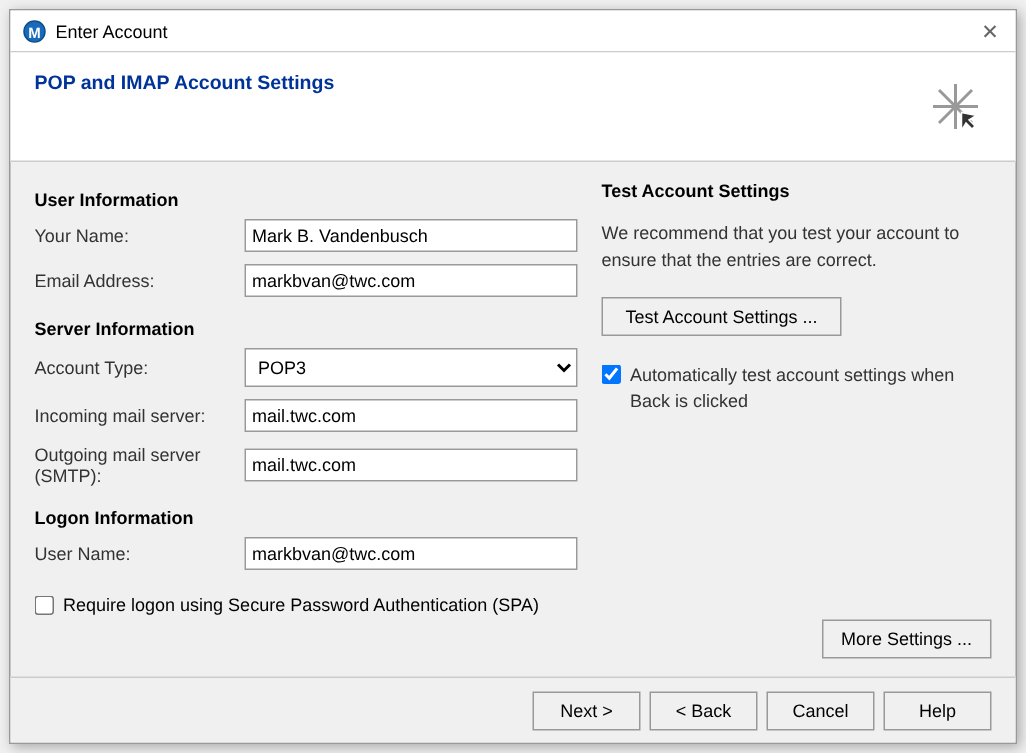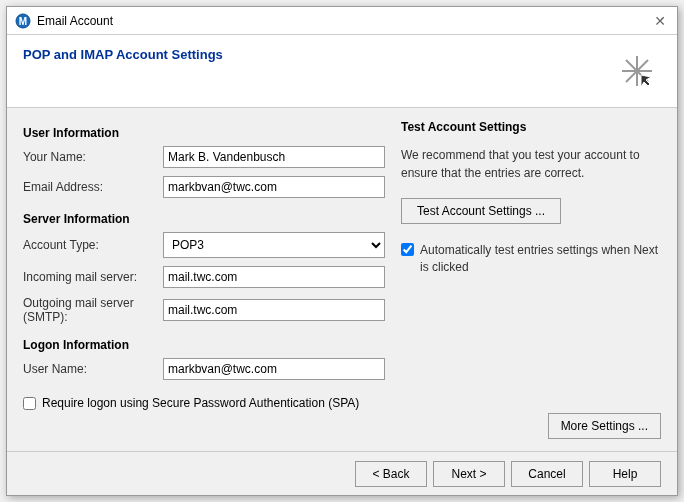--- a/index.html
+++ b/index.html
@@ -283,21 +283,21 @@
 <body>
 
 <div class="dialog">
 
   <div class="title-bar">
     <div class="title-bar-left">
       <svg class="title-icon" viewBox="0 0 16 16">
         <circle cx="8" cy="8" r="7" fill="#1a6abc" stroke="#0d4f8c" stroke-width="1"></circle>
         <text x="8" y="12" text-anchor="middle" fill="white" font-size="10" font-weight="bold">M</text>
       </svg>
-      <span class="title-text">Email Account</span>
+      <span class="title-text">Enter Account</span>
     </div>
     <button class="close-btn">✕</button>
   </div>
 
   <div class="header-section">
     <div class="header-text">
       <h2>POP and IMAP Account Settings</h2>
     </div>
     <div class="header-icon cursor-icon">
       <svg class="cursor-svg" viewBox="0 0 40 40">
@@ -363,28 +363,28 @@
     </div>
 
     <div class="right-panel">
       <div class="right-panel-title">Test Account Settings</div>
       <div class="right-panel-desc">We recommend that you test your account to ensure that the entries are correct.</div>
 
       <button class="test-btn">Test Account Settings ...</button>
 
       <div class="auto-test-row">
         <input type="checkbox" id="autotest" checked="" style="">
-        <label for="autotest" class="auto-test-label">Automatically test entries settings when Next is clicked</label>
+        <label for="autotest" class="auto-test-label">Automatically test account settings when Back is clicked</label>
       </div>
 
       <div class="more-settings-row">
         <button class="more-settings-btn">More Settings ...</button>
       </div>
     </div>
   </div>
 
   <div class="footer">
+    <button class="footer-btn primary">Next &gt;</button>
     <button class="footer-btn">&lt; Back</button>
-    <button class="footer-btn primary">Next &gt;</button>
     <button class="footer-btn">Cancel</button>
     <button class="footer-btn">Help</button>
   </div>
 </div>
 
 </body></html>

